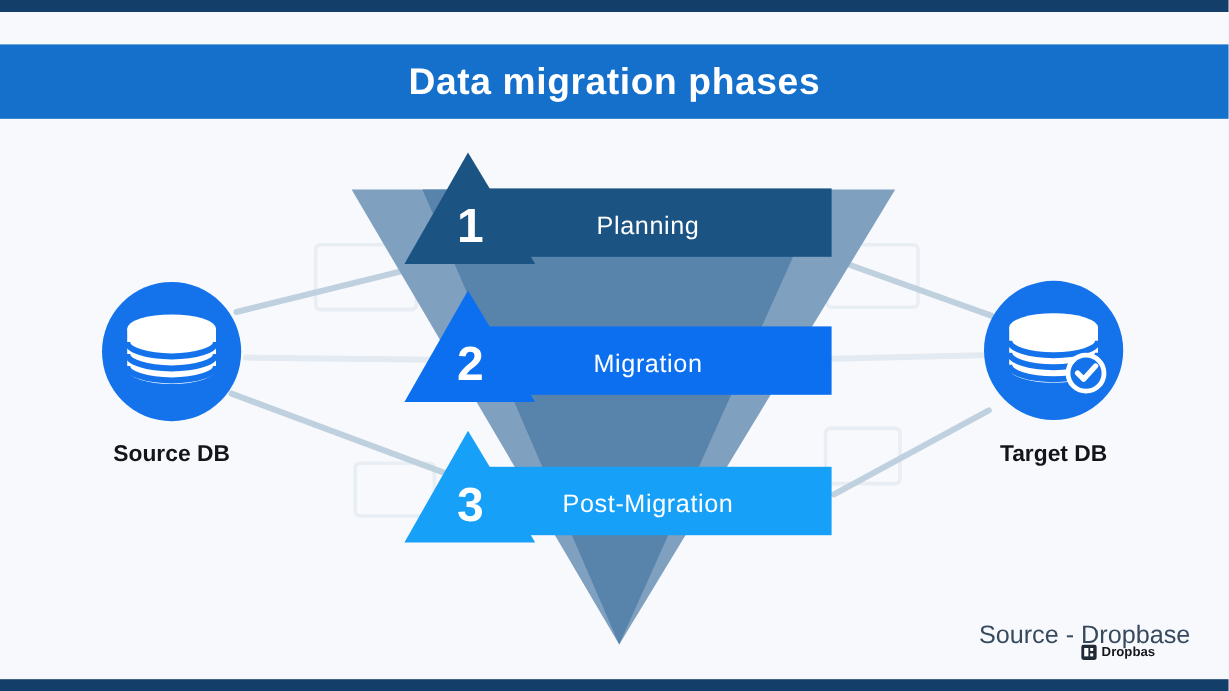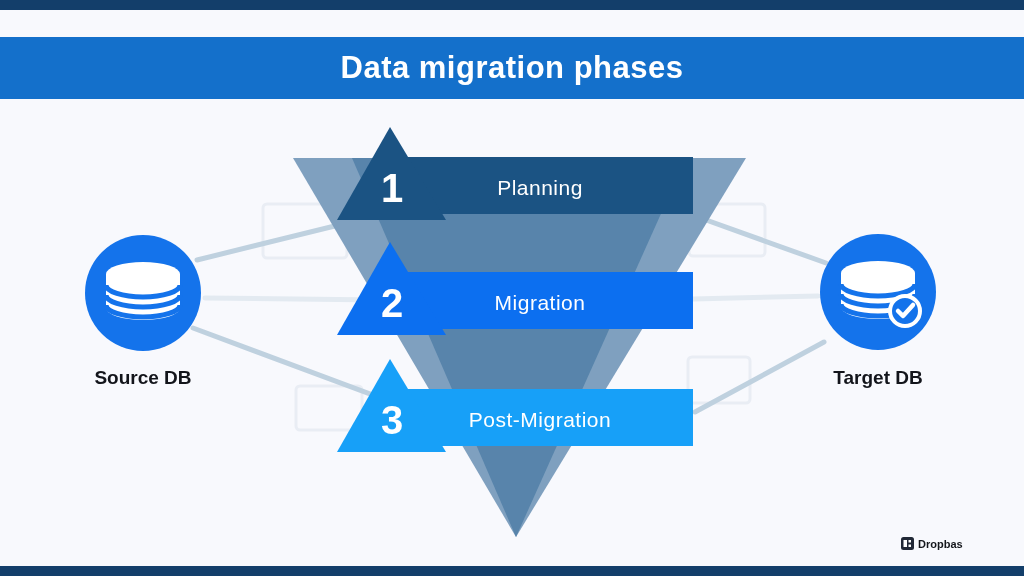--- a/index.html
+++ b/index.html
@@ -112,20 +112,21 @@
         <path d="M841,304 A37,12 0 0 0 915,304" stroke="#1473EB" stroke-width="5" fill="none"></path>
         <g>
           <circle cx="905" cy="311" r="15" fill="#1473EB" stroke="#ffffff" stroke-width="4"></circle>
           <path d="M898,311 l5,5 l10,-11" stroke="#ffffff" stroke-width="4.5" fill="none" stroke-linecap="round" stroke-linejoin="round"></path>
         </g>
       </g>
       <text x="878" y="384" text-anchor="middle" class="node-label">Target DB</text>
     </g>
   </svg>
 
+  <div class="attribution">Source - Dropbase</div>
 
   <div class="watermark">
     <svg width="13" height="13" viewBox="0 0 13 13">
       <rect x="0" y="0" width="13" height="13" rx="2.5" fill="#212836"></rect>
       <rect x="2.5" y="3" width="3.5" height="7" fill="#ffffff"></rect>
       <rect x="7.5" y="3" width="2.5" height="2.5" fill="#ffffff"></rect>
       <rect x="7.5" y="7.5" width="2.5" height="2.5" fill="#ffffff"></rect>
     </svg>
     <span class="wm-text">Dropbas</span>
   </div>

